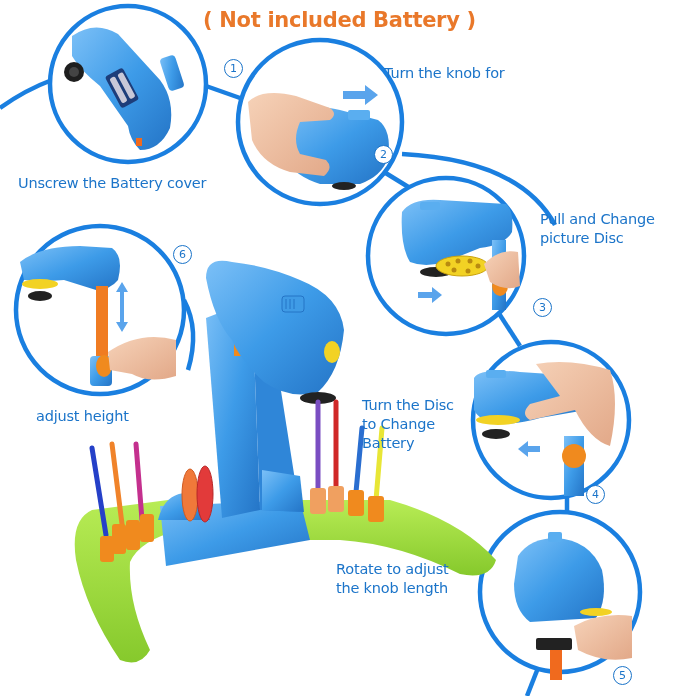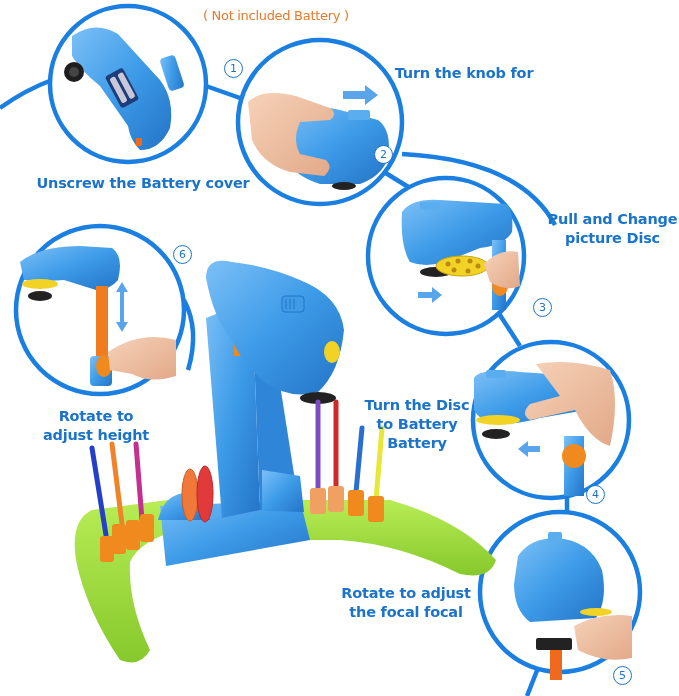--- a/index.html
+++ b/index.html
@@ -1,20 +1,20 @@
 <!DOCTYPE html>
 <html><head>
   <meta charset="utf-8">
   <style>
     html, body { margin:0; padding:0; background:#ffffff; }
     body { width:679px; height:696px; position:relative; overflow:hidden; font-family:"DejaVu Sans", sans-serif; }
     .stage { position:absolute; left:0; top:0; width:679px; height:696px; }
-    .label { position:absolute; color:#1b74c9; font-weight:bold; font-size:14.5px; line-height:19px; text-align:center; letter-spacing:-0.2px; }
+    .label { position:absolute; color:#1b74c9; font-weight:normal; font-size:14.5px; line-height:19px; letter-spacing:-0.2px; }
     .label span { display:block; }
-    .title { position:absolute; left:203px; top:8px; color:#e9782a; font-weight:normal; font-size:13px; letter-spacing:-0.3px; white-space:nowrap; }
+    .title { position:absolute; left:203px; top:8px; color:#e9782a; font-weight:bold; font-size:21px; letter-spacing:-0.3px; white-space:nowrap; }
     .step-num { position:absolute; width:17px; height:17px; border:1.3px solid #1b74c9; border-radius:50%; color:#1b74c9; font-size:11px; line-height:17px; text-align:center; background:#fff; }
   </style>
 </head>
 <body>
 
 <div class="stage">
 
   <svg width="679" height="696" style="position:absolute;left:0;top:0">
     <g fill="none" stroke="#1a7fe0" stroke-width="4.5">
 
@@ -192,36 +192,35 @@
 
   <div class="title">( Not included Battery )</div>
 
   <div class="step-num" style="left:224px;top:59px;">1</div>
   <div class="step-num" style="left:374px;top:145px;">2</div>
   <div class="step-num" style="left:533px;top:298px;">3</div>
   <div class="step-num" style="left:586px;top:485px;">4</div>
   <div class="step-num" style="left:613px;top:666px;">5</div>
   <div class="step-num" style="left:173px;top:245px;">6</div>
 
-  <div class="label" style="left:28px;top:174px;width:230px;">
+  <div class="label" style="left:18px;top:174px;width:230px;">
     <span>Unscrew the Battery cover</span>
   </div>
   <div class="label" style="left:384px;top:64px;width:160px;">
     <span>Turn the knob for</span>
   </div>
   <div class="label" style="left:540px;top:210px;width:145px;">
     <span>Pull and Change</span>
     <span>picture Disc</span>
   </div>
   <div class="label" style="left:362px;top:396px;width:110px;">
     <span>Turn the Disc</span>
-    <span>to Battery</span>
+    <span>to Change</span>
     <span>Battery</span>
   </div>
-  <div class="label" style="left:336px;top:584px;width:140px;">
+  <div class="label" style="left:336px;top:560px;width:140px;">
     <span>Rotate to adjust</span>
-    <span>the focal focal</span>
+    <span>the knob length</span>
   </div>
   <div class="label" style="left:36px;top:407px;width:120px;">
-    <span>Rotate to</span>
     <span>adjust height</span>
   </div>
 </div>
 
 </body></html>

